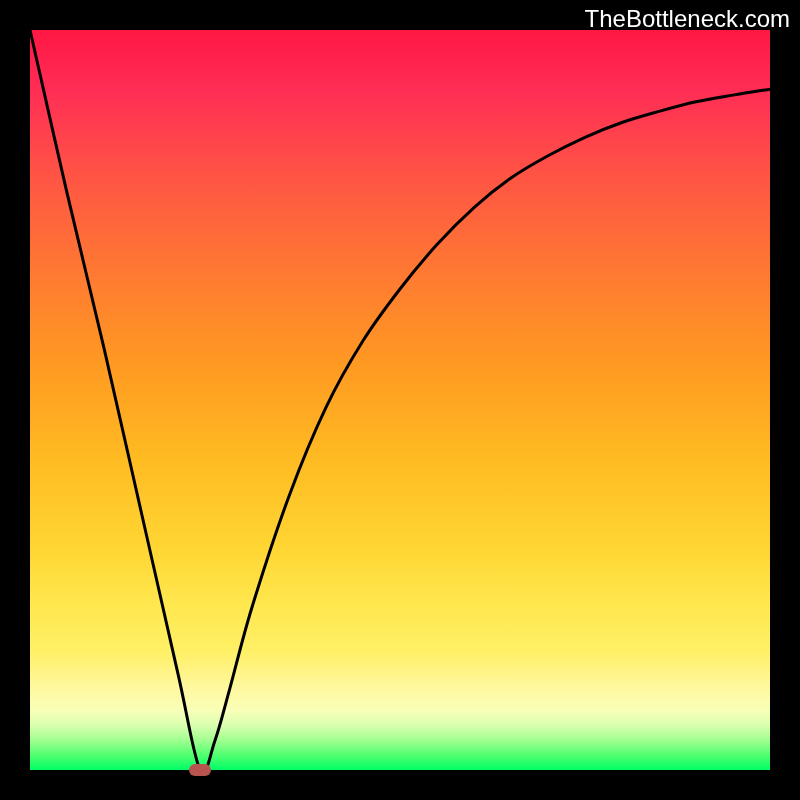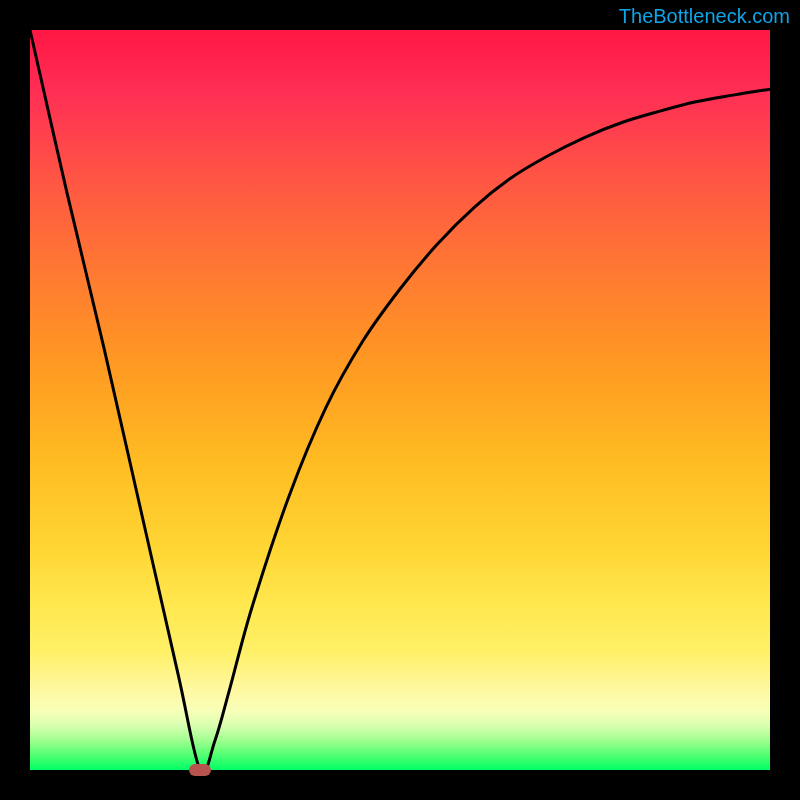--- a/index.html
+++ b/index.html
@@ -38,22 +38,22 @@
         #d8ffb0 94%,
         #a0ff90 96%,
         #50ff70 98%,
         #00ff66 100%
       );
     }
     .watermark {
       position: absolute;
       top: 5px;
       right: 10px;
-      color: #0ea5e9;
-      font-size: 20px;
+      color: #ffffff;
+      font-size: 24px;
       font-weight: normal;
       z-index: 10;
     }
     .curve-svg {
       position: absolute;
       top: 0;
       left: 0;
       width: 740px;
       height: 740px;
     }

